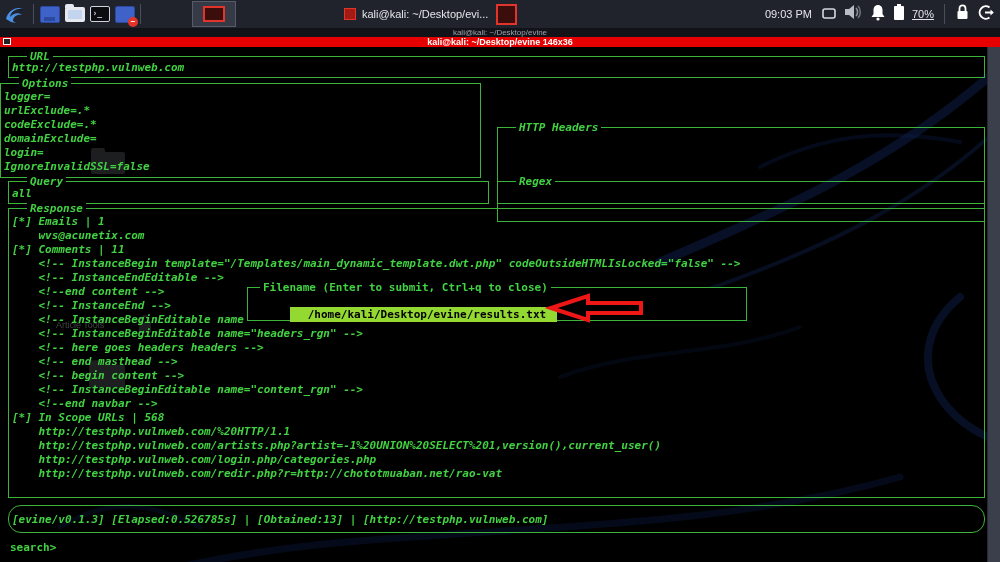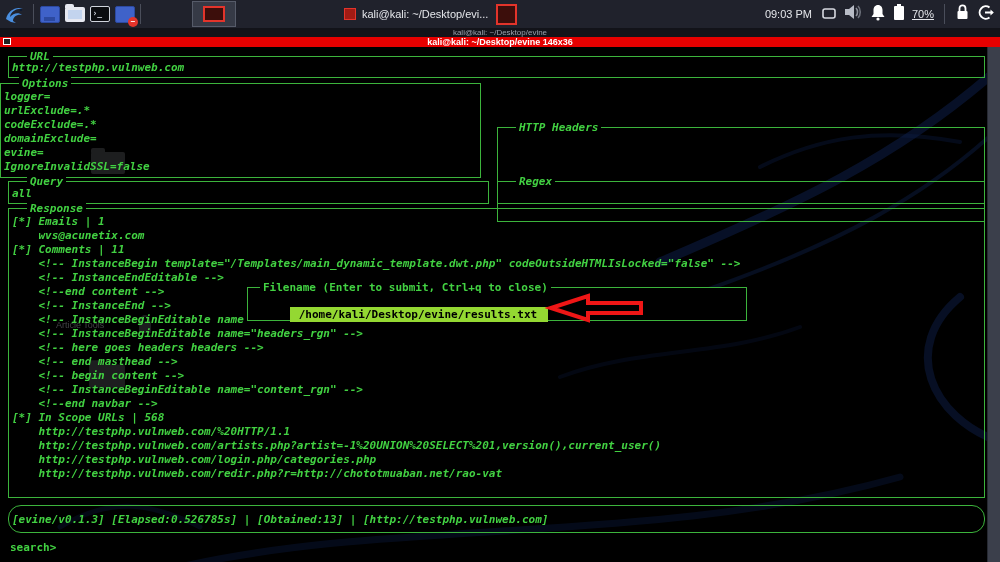--- a/index.html
+++ b/index.html
@@ -66,21 +66,21 @@
   .b-regex{left:497px;top:134px;width:488px;height:23px;}
   .b-response{left:8px;top:161px;width:977px;height:290px;}
   .b-response .content{padding:6px 0 0 3px;}
   .b-status{left:8px;top:458px;width:977px;height:28px;border-radius:13px;}
   .b-status .content{padding:7px 0 0 3px;}
 
   .dialog{position:absolute;left:247px;top:240px;width:500px;height:34px;background:#000;
     border:1px solid var(--border);z-index:6;}
   .dialog .boxlabel{left:12px;}
   .dialog .content{padding:6px 4px 0 2px;}
-  .hl{background:var(--hl);color:#000;padding:1px 11px 1px 9px;}
+  .hl{background:var(--hl);color:#000;padding:1px 11px 1px 18px;}
 
   .arrow{position:absolute;left:545px;top:246px;z-index:8;}
 
   .prompt{position:absolute;left:10px;top:494px;z-index:2;white-space:pre;}
 </style>
 </head>
 <body>
 
 <div class="panel">
   <div class="kali-logo">
@@ -205,21 +205,21 @@
     <div class="content bline">http://testphp.vulnweb.com</div>
   </div>
 
   <div class="box b-options">
     <span class="boxlabel">Options</span>
     <div class="content">
       <div class="bline">logger=</div>
       <div class="bline">urlExclude=.*</div>
       <div class="bline">codeExclude=.*</div>
       <div class="bline">domainExclude=</div>
-      <div class="bline">evine=</div>
+      <div class="bline">login=</div>
       <div class="bline">IgnoreInvalidSSL=false</div>
     </div>
   </div>
 
   <div class="box b-query">
     <span class="boxlabel">Query</span>
     <div class="content bline">all</div>
   </div>
 
   <div class="box b-headers">

